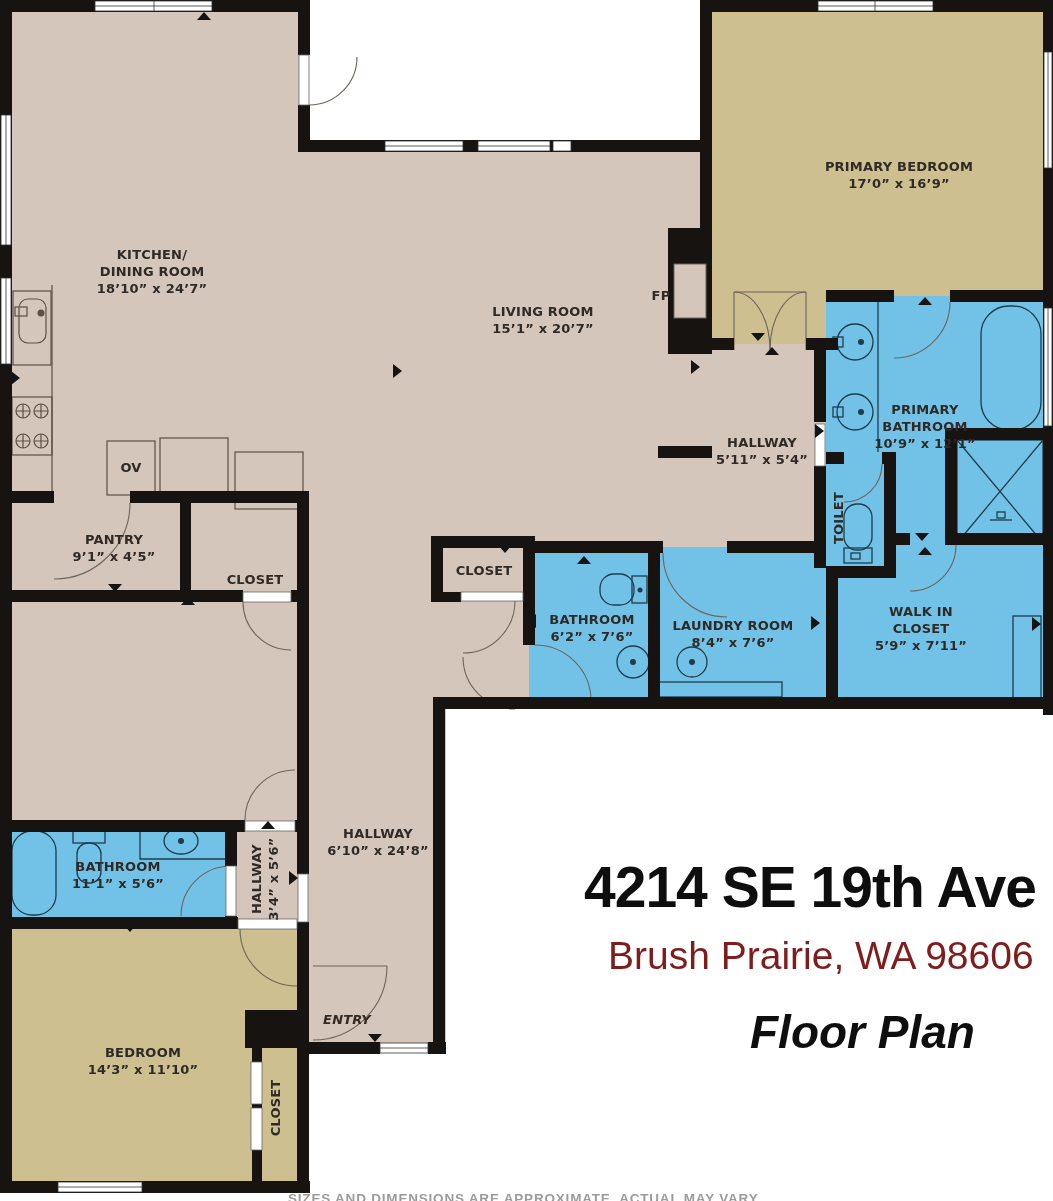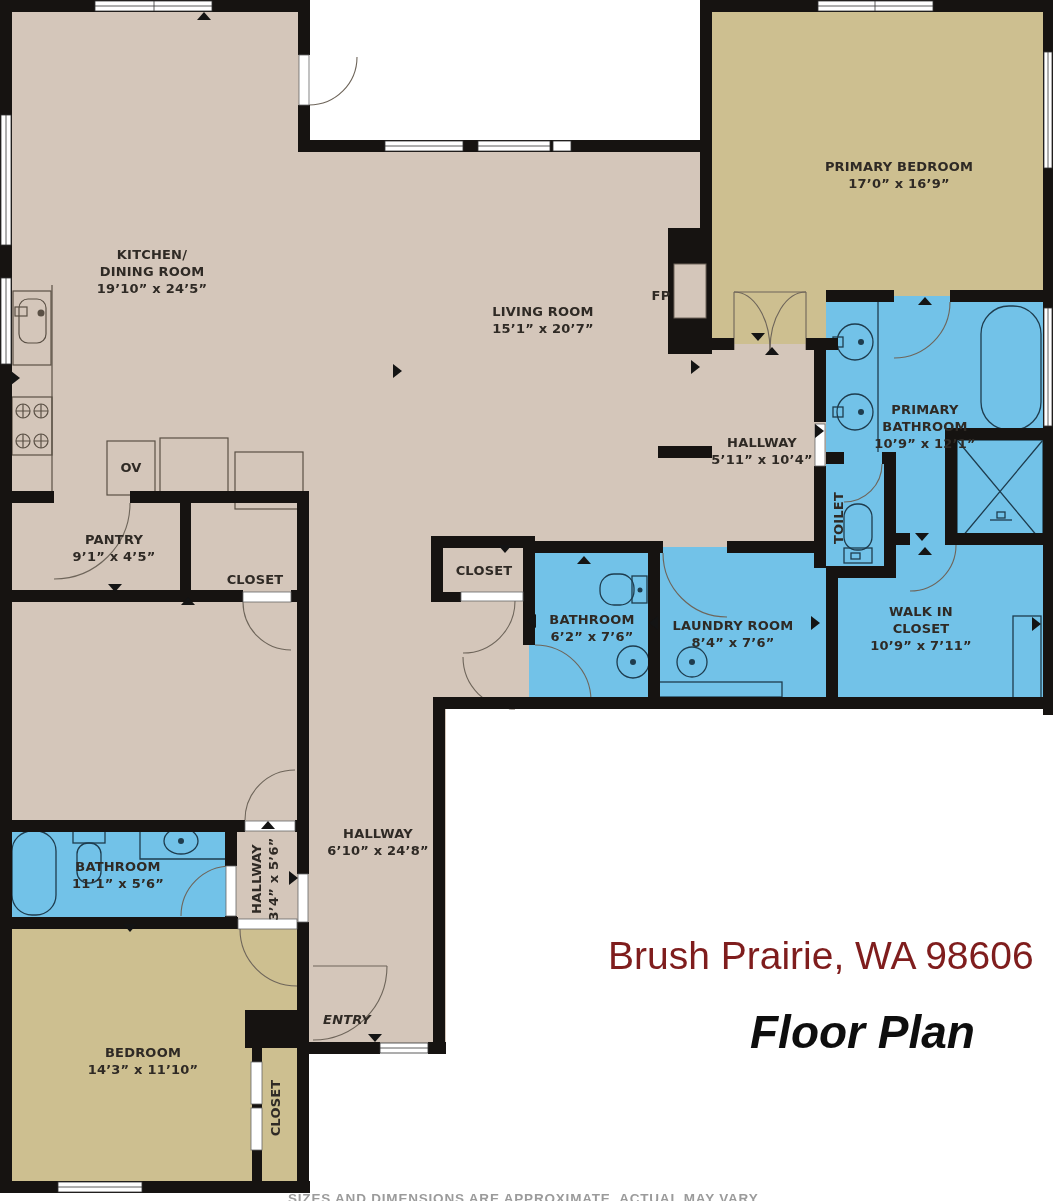--- a/index.html
+++ b/index.html
@@ -230,34 +230,34 @@
         <polygon points="765,355 779,355 772,347"></polygon>
     <polygon points="261,829 275,829 268,821"></polygon>
         <polygon points="289,871 289,885 298,878"></polygon>
     <polygon points="123,924 137,924 130,932"></polygon>
         <polygon points="368,1034 382,1034 375,1042"></polygon>
   </g>
 </svg>
 
   <div class="lbl" style="left:152px;top:272px;">
     <div>KITCHEN/
-DINING ROOM</div><div>19’10” x 24’5”</div>
+DINING ROOM</div><div>18’10” x 24’7”</div>
   </div>
   <div class="lbl" style="left:543px;top:321px;">
     <div>LIVING ROOM</div><div>15’1” x 20’7”</div>
   </div>
   <div class="lbl" style="left:876px;top:176px;margin-left:23px;">
     <div>PRIMARY BEDROOM</div><div>17’0” x 16’9”</div>
   </div>
   <div class="lbl" style="left:925px;top:427px;">
     <div>PRIMARY
 BATHROOM</div><div>10’9” x 12’1”</div>
   </div>
   <div class="lbl" style="left:762px;top:452px;">
-    <div>HALLWAY</div><div>5’11” x 10’4”</div>
+    <div>HALLWAY</div><div>5’11” x 5’4”</div>
   </div>
   <div class="lbl rot" style="left:839px;top:518px;">
     <div>TOILET</div>
   </div>
   <div class="lbl" style="left:114px;top:549px;">
     <div>PANTRY</div><div>9’1” x 4’5”</div>
   </div>
   <div class="lbl" style="left:255px;top:580px;">
     <div>CLOSET</div>
   </div>
@@ -265,21 +265,21 @@
     <div>CLOSET</div>
   </div>
   <div class="lbl" style="left:592px;top:629px;">
     <div>BATHROOM</div><div>6’2” x 7’6”</div>
   </div>
   <div class="lbl" style="left:733px;top:635px;">
     <div>LAUNDRY ROOM</div><div>8’4” x 7’6”</div>
   </div>
   <div class="lbl" style="left:921px;top:629px;">
     <div>WALK IN
-CLOSET</div><div>10’9” x 7’11”</div>
+CLOSET</div><div>5’9” x 7’11”</div>
   </div>
   <div class="lbl" style="left:378px;top:843px;">
     <div>HALLWAY</div><div>6’10” x 24’8”</div>
   </div>
   <div class="lbl" style="left:118px;top:876px;">
     <div>BATHROOM</div><div>11’1” x 5’6”</div>
   </div>
   <div class="lbl rot" style="left:266px;top:879px;">
     <div>HALLWAY</div><div>3’4” x 5’6”</div>
   </div>
@@ -292,16 +292,17 @@
   <div class="lbl" style="left:347px;top:1020px;font-style:italic;">
     <div>ENTRY</div>
   </div>
   <div class="lbl" style="left:661px;top:296px;">
     <div>FP</div>
   </div>
   <div class="lbl" style="left:131px;top:468px;">
     <div>OV</div>
   </div>
 
+  <div class="addr1">4214 SE 19th Ave</div>
   <div class="addr2">Brush Prairie, WA 98606</div>
   <div class="caption">Floor Plan</div>
   <div class="disclaimer">SIZES AND DIMENSIONS ARE APPROXIMATE, ACTUAL MAY VARY</div>
 </div>
 
 </body></html>

